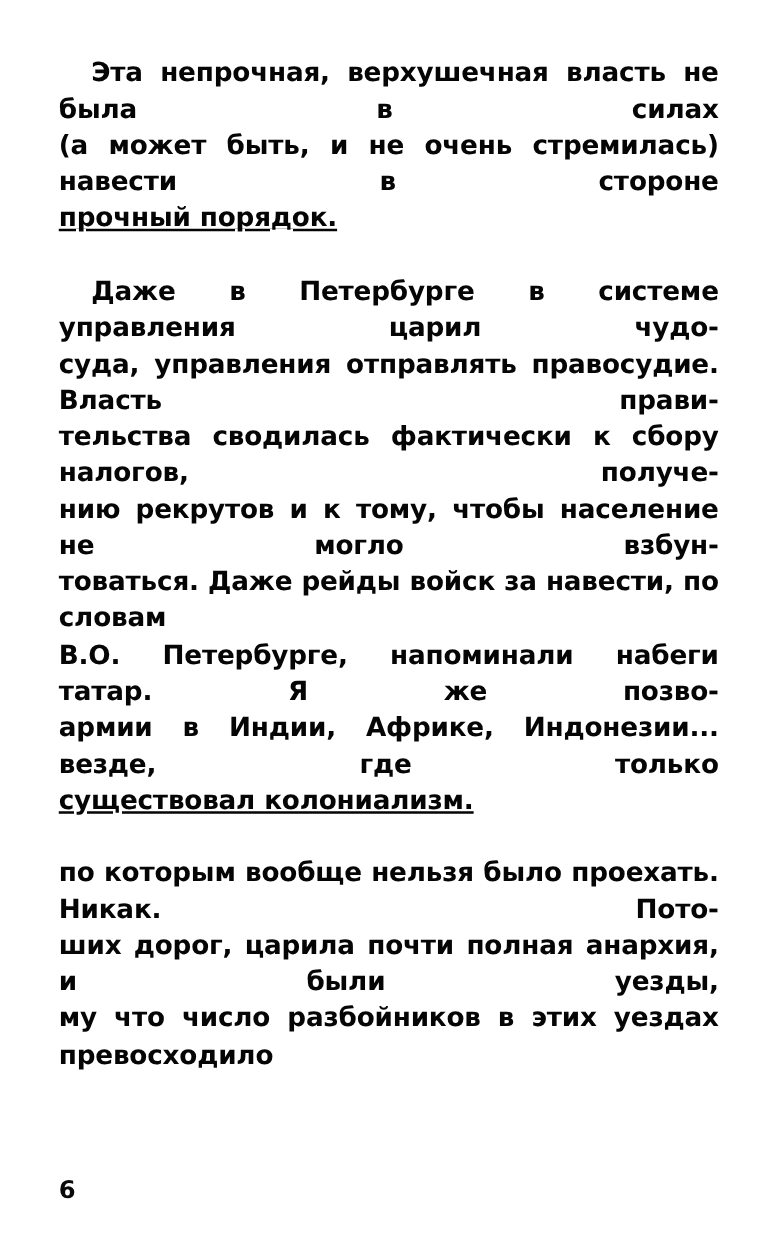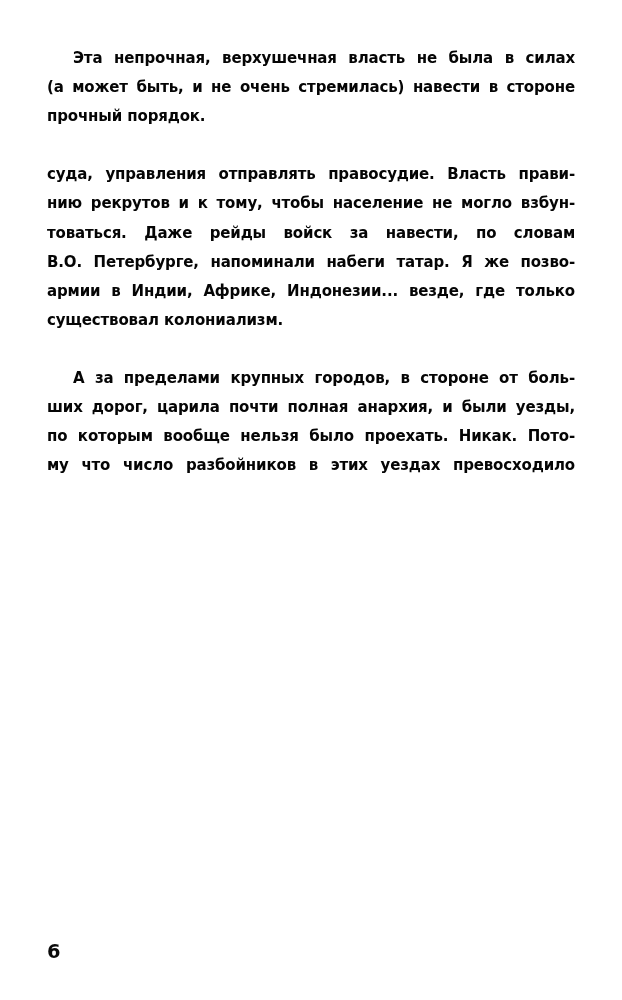--- a/index.html
+++ b/index.html
@@ -30,21 +30,21 @@
     top: 44px;
     width: 528px;
   }
 
   .para {
     margin: 0;
     padding: 0;
     text-align: justify;
     text-justify: inter-word;
     text-indent: 26px;
-    font-size: 15px;
+    font-size: 21px;
     line-height: 29.1px;
     font-weight: 600;
     letter-spacing: -0.15px;
     word-spacing: 0.1px;
     hyphens: manual;
     color: #050505;
   }
 
   
   .para:after {
@@ -68,20 +68,21 @@
     text-align-last: justify;
     white-space: normal;
   }
   .line.first {
     text-indent: 26px;
   }
   .line.last {
     text-align: left;
     text-align-last: left;
     white-space: normal;
+    text-decoration: underline;
   }
 
   #page-number {
     position: absolute;
     left: 47px;
     top: 942px;
     font-size: 19.4px;
     font-weight: 700;
     line-height: 1;
     color: #0a0a0a;
@@ -96,28 +97,29 @@
 <body>
 
 <div id="page">
   <div id="text-column">
       <p class="para">
         <span class="line justify first">Эта непрочная, верхушечная власть не была в силах</span>
         <span class="line justify">(а может быть, и не очень стремилась) навести в стороне</span>
         <span class="line last">прочный порядок.</span>
       </p>
       <p class="para">
+        <span class="line justify first">Даже в Петербурге в системе управления царил чудо-</span>
         <span class="line justify">суда, управления отправлять правосудие. Власть прави-</span>
+        <span class="line justify">тельства сводилась фактически к сбору налогов, получе-</span>
         <span class="line justify">нию рекрутов и к тому, чтобы население не могло взбун-</span>
         <span class="line justify">товаться. Даже рейды войск за навести, по словам</span>
         <span class="line justify">В.О. Петербурге, напоминали набеги татар. Я же позво-</span>
         <span class="line justify">армии в Индии, Африке, Индонезии... везде, где только</span>
         <span class="line last">существовал колониализм.</span>
       </p>
       <p class="para">
-        <span class="line justify first">А за пределами крупных городов, в стороне от боль-</span>
+        <span class="line justify">по которым вообще нельзя было проехать. Никак. Пото-</span>
         <span class="line justify">ших дорог, царила почти полная анархия, и были уезды,</span>
-        <span class="line justify">по которым вообще нельзя было проехать. Никак. Пото-</span>
         <span class="line justify">му что число разбойников в этих уездах превосходило</span>
       </p>
     </div>
   <div id="page-number">6</div>
 </div>
 
 </body></html>

